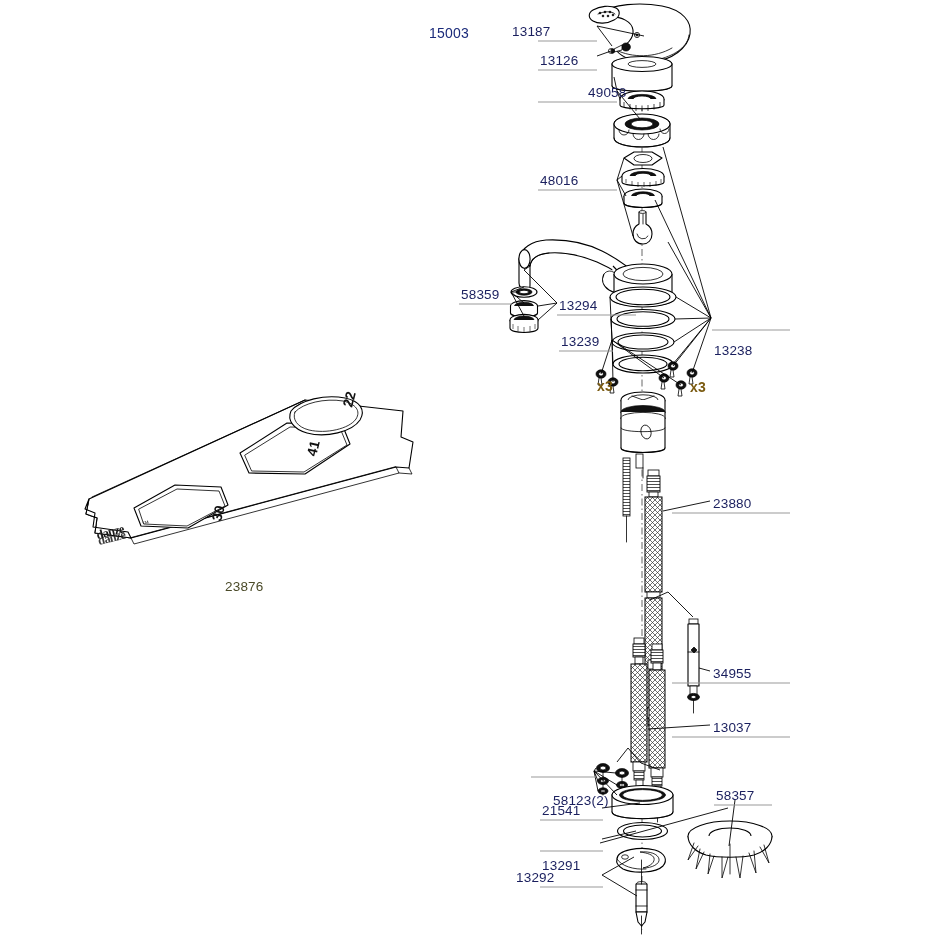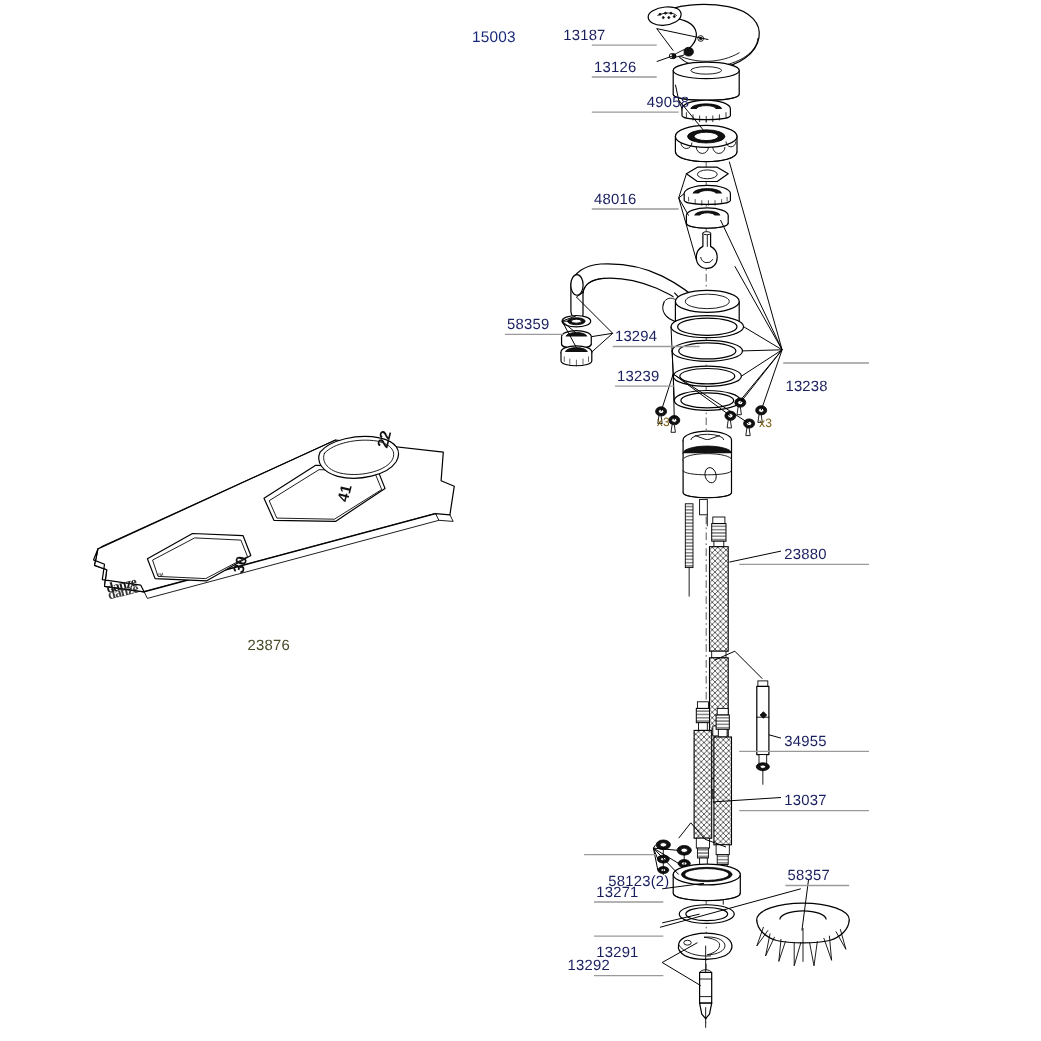--- a/index.html
+++ b/index.html
@@ -3,21 +3,21 @@
 <meta charset="utf-8">
 <style>
   html,body{margin:0;padding:0;background:#ffffff;}
   body{width:946px;height:946px;overflow:hidden;
        font-family:"Liberation Sans",sans-serif;}
   #sheet{position:relative;width:946px;height:946px;background:#fff;}
   svg{display:block;}
   .lbl{position:absolute;font-size:13.5px;color:#1a1f5e;letter-spacing:.2px;
        white-space:nowrap;line-height:1;}
   .lbl.olive{color:#4a4a28;}
-  .lbl.xsm{font-size:11px;color:#7a5a10;}
+  .lbl.xsm{font-size:14px;color:#7a5a10;font-weight:bold;}
   .lbl.title{font-size:14px;color:#1a2a7a;text-align:center;}
 </style>
 </head>
 <body>
 
 <div id="sheet">
 
 <svg width="946" height="946" viewBox="0 0 946 946">
   <defs>
     <style>
@@ -500,21 +500,21 @@
   <div class="lbl" style="left:559px;top:299px;">13294</div>
   <div class="lbl" style="left:714px;top:314px;margin-top:30px;">13238</div>
   <div class="lbl" style="left:561px;top:335px;">13239</div>
   <div class="lbl xsm" style="left:597px;top:379px;">x3</div>
   <div class="lbl xsm" style="left:690px;top:380px;">x3</div>
   <div class="lbl" style="left:713px;top:497px;">23880</div>
   <div class="lbl" style="left:713px;top:667px;">34955</div>
   <div class="lbl" style="left:713px;top:721px;">13037</div>
   <div class="lbl" style="left:533px;top:794px;margin-left:20px;">58123(2)</div>
   <div class="lbl" style="left:716px;top:789px;">58357</div>
-  <div class="lbl" style="left:542px;top:804px;">13271</div>
+  <div class="lbl" style="left:542px;top:804px;">21541</div>
   <div class="lbl" style="left:542px;top:835px;margin-top:24px;">13291</div>
   <div class="lbl" style="left:516px;top:871px;">13292</div>
   <div class="lbl olive" style="left:225px;top:580px;text-align:center;">23876</div>
 
   <svg width="946" height="946" style="position:absolute;left:0;top:0;pointer-events:none;">
     <g stroke="#9a9a9a" stroke-width="1.2">
       <line x1="538" y1="41" x2="597" y2="41"></line>
       <line x1="538" y1="70" x2="597" y2="70"></line>
       <line x1="538" y1="102" x2="617" y2="102"></line>
       <line x1="538" y1="190" x2="617" y2="190"></line>

